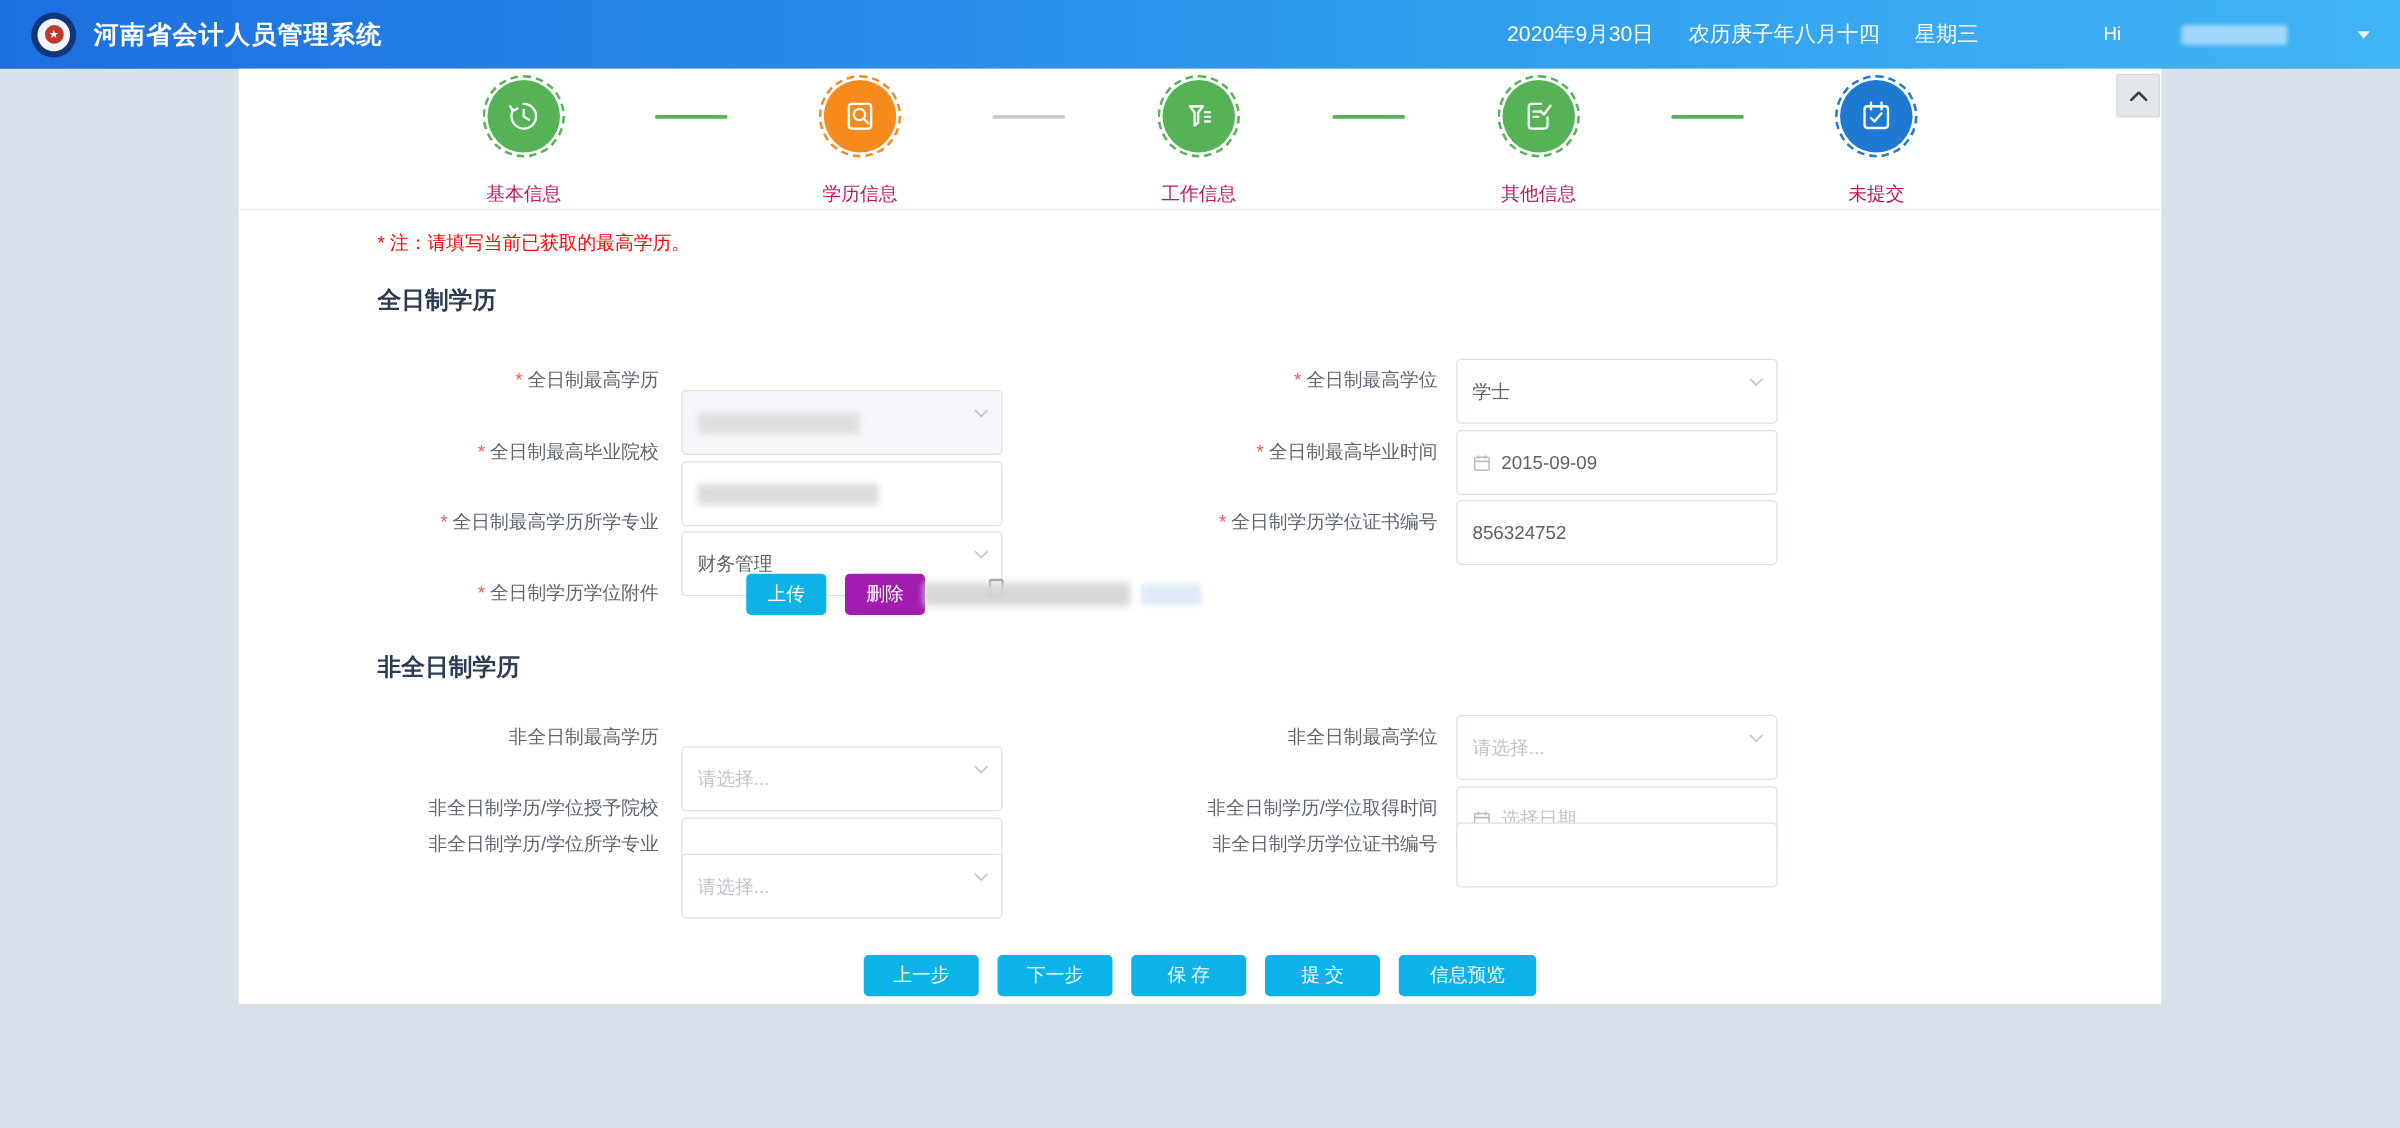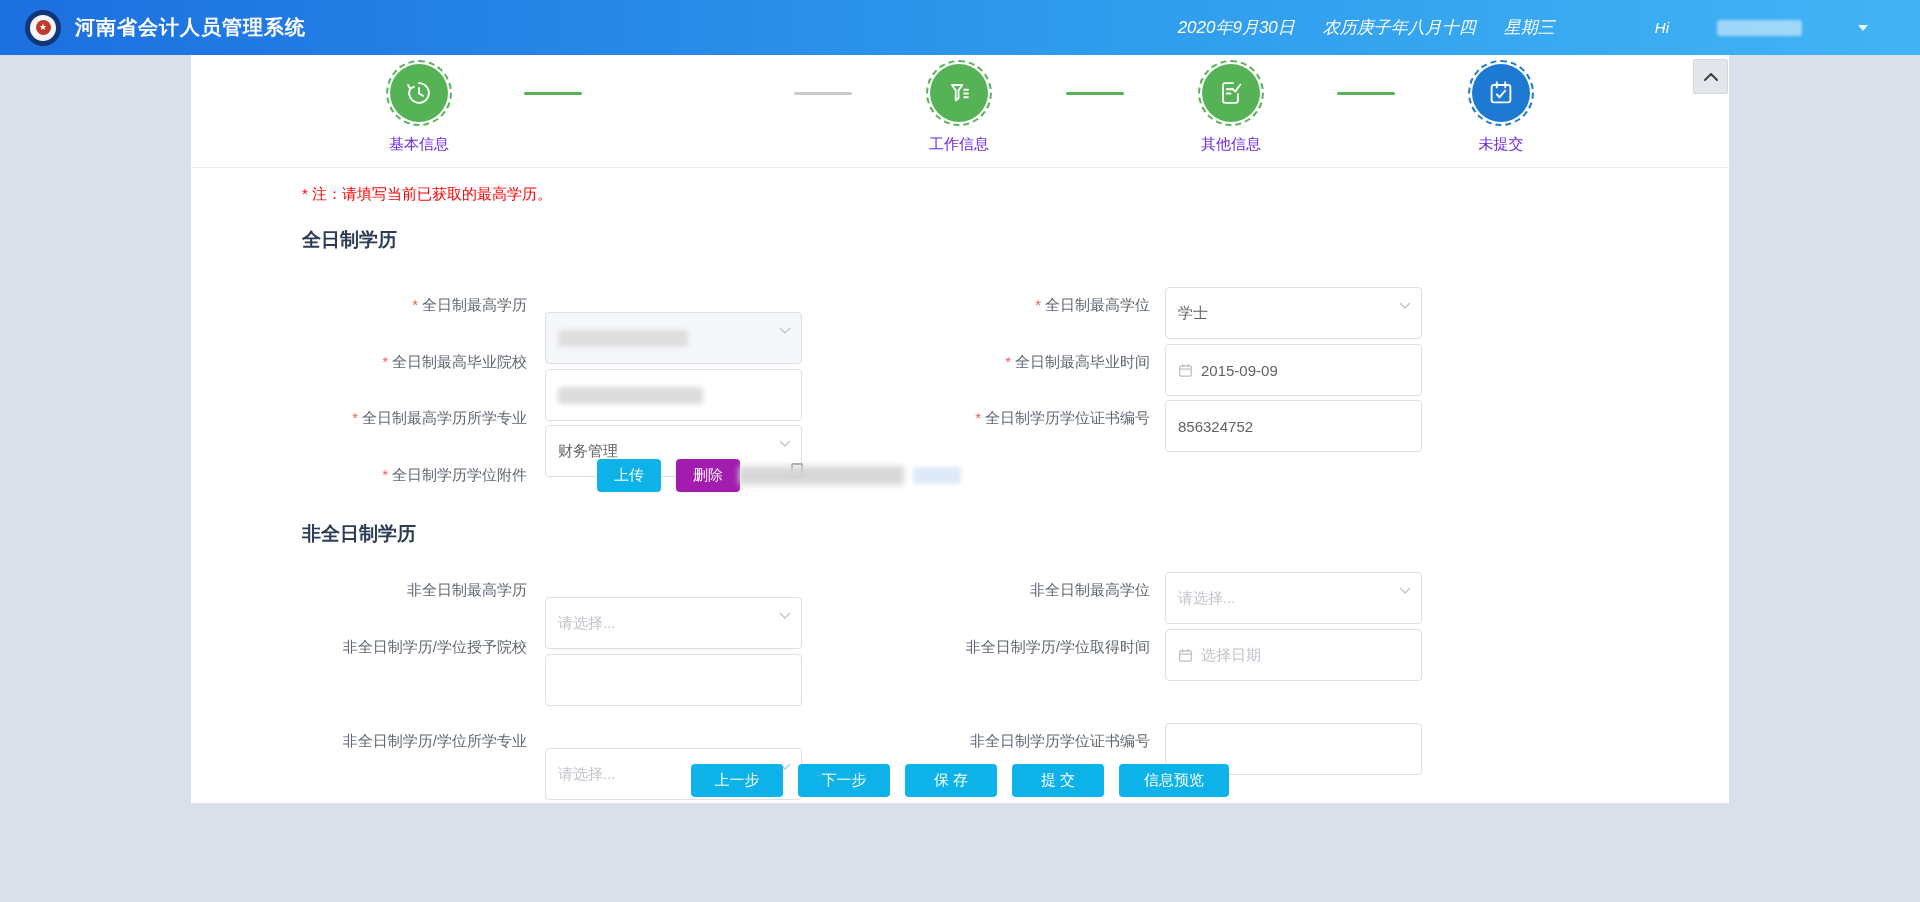--- a/index.html
+++ b/index.html
@@ -10,21 +10,21 @@
   .header { position:absolute; top:0; left:0; width:1920px; height:55px;
             background:linear-gradient(90deg,#1c6fdf 0%,#2e9aec 55%,#41b4f5 100%);
             display:flex; align-items:center; color:#fff; }
   .logo { width:36px; height:36px; border-radius:50%; background:#12367a; margin-left:25px;
           display:flex; align-items:center; justify-content:center; flex:0 0 auto; }
   .logo-inner { width:26px; height:26px; border-radius:50%; background:#f4f6fa;
           display:flex; align-items:center; justify-content:center; }
   .logo-core { width:15px; height:15px; border-radius:50%; background:#c0392b;
           color:#fff; font-size:9px; line-height:15px; text-align:center; }
   .app-title { font-size:20px; font-weight:bold; margin-left:14px; letter-spacing:1px; }
-  .header-right { margin-left:auto; display:flex; align-items:center; font-size:17px; padding-right:52px;font-style:italic; }
+  .header-right { margin-left:auto; display:flex; align-items:center; font-size:17px; padding-right:24px; }
   .date-part { margin-left:28px; }
   .hi-group { display:flex; align-items:center; margin-left:100px;gap:40px; }
   .hi-text { font-size:15px; }
   .name-redact { width:85px; height:16px; margin-left:8px; border-radius:3px;
                  background:rgba(255,255,255,.5); filter:blur(1.5px); }
   .caret-down { width:0; height:0; margin-left:16px; border-left:5px solid transparent;
                 border-right:5px solid transparent; border-top:6px solid #eaf6ff; }
 
   
   .card { position:absolute; left:191px; top:55px; width:1538px; height:748px; background:#fff; }
@@ -33,21 +33,21 @@
   .scrolltop { position:absolute; top:4px; right:1px; width:35px; height:35px;
                background:#e3e6ea; border:1px solid #d5d8dc; border-radius:2px;
                display:flex; align-items:center; justify-content:center; cursor:pointer; }
 
   
   .step { position:absolute; top:5px; width:120px; text-align:center; cursor:pointer; }
   .ring { display:inline-block; border:2px dashed #999; border-radius:50%; padding:2px; }
   .circle { width:58px; height:58px; border-radius:50%; background:#999;
             display:flex; align-items:center; justify-content:center; }
   .circle svg { stroke:#fff; fill:none; stroke-width:2; stroke-linecap:round; stroke-linejoin:round; }
-  .step-label { margin-top:9px; font-size:15px; color:#6d28d9; }
+  .step-label { margin-top:20px; font-size:15px; color:#be185d; }
   .connector { position:absolute; top:37px; height:3px; width:58px; border-radius:2px; }
   .steps-divider { position:absolute; top:112px; left:0; width:100%; height:1px; background:#ececec; }
 
   
   .note { position:absolute; left:111px; top:130px; font-size:15px; color:#fe0000; font-weight:500; }
   .sec-title { position:absolute; left:111px; font-size:19px; font-weight:bold; color:#2d3c55; }
   .row { position:absolute; left:0; width:100%; height:36px; }
   .lbl-l { position:absolute; left:0; width:336px; text-align:right; line-height:36px;
            font-size:15px; color:#5f6672; }
   .lbl-r { position:absolute; left:560px; width:399px; text-align:right; line-height:36px;
@@ -115,20 +115,30 @@
       <svg viewBox="0 0 32 32" width="30" height="30">
         <path d="M16 5.5 A10.5 10.5 0 1 1 6.6 11.4"></path>
         <polyline points="4.4 7.4 6.6 11.4 10.6 9.4"></polyline>
         <polyline points="16 10.5 16 16.5 20.5 19"></polyline>
       </svg>
     </span></span>
     <div class="step-label">基本信息</div>
   </div>
   <div class="connector" style="left: 333px; background: rgb(85, 178, 85);"></div>
 
+  <div class="step" style="left:437px">
+    <span class="ring" style="border-color: rgb(247, 138, 29);"><span class="circle" style="background: rgb(247, 138, 29);">
+      <svg viewBox="0 0 32 32" width="30" height="30">
+        <rect x="6.5" y="5.5" width="19" height="21" rx="2.5"></rect>
+        <circle cx="15.5" cy="14.5" r="4.8"></circle>
+        <line x1="19" y1="18" x2="23" y2="22"></line>
+      </svg>
+    </span></span>
+    <div class="step-label">学历信息</div>
+  </div>
   <div class="connector" style="left: 603px; background: rgb(201, 201, 201);"></div>
 
   <div class="step" style="left:708px">
     <span class="ring" style="border-color: rgb(85, 178, 85);"><span class="circle" style="background: rgb(85, 178, 85);">
       <svg viewBox="0 0 32 32" width="30" height="30">
         <path d="M8.5 7.5 h11 l-4 5.5 v8.5 l-3 2.5 v-11 z"></path>
         <line x1="21.5" y1="12.5" x2="25.5" y2="12.5"></line>
         <line x1="21.5" y1="16.5" x2="25.5" y2="16.5"></line>
         <line x1="21.5" y1="20.5" x2="25.5" y2="20.5"></line>
       </svg>
@@ -284,21 +294,21 @@
               <line x1="5" y1="1.2" x2="5" y2="4.5"></line>
               <line x1="11" y1="1.2" x2="11" y2="4.5"></line>
               <line x1="1.8" y1="6.5" x2="14.2" y2="6.5"></line>
             </svg>
       </span>
       <span class="placeholder">选择日期</span>
     </div>
       </div>
   </div>
 
-  <div class="row" style="top:668px">
+  <div class="row" style="top:603px">
     <div class="lbl-l"><span>非全日制学历/学位所学专业</span></div>
     <div class="ctl-l">
         <div class="control">
       <span class="placeholder">请选择...</span>
       <svg class="chev" viewBox="0 0 12 7" width="12" height="7">
             <polyline points="1 1 6 6 11 1" fill="none" stroke="#c0c4cc" stroke-width="1.4"></polyline>
           </svg>
     </div>
       </div>
     <div class="lbl-r"><span>非全日制学历学位证书编号</span></div>

